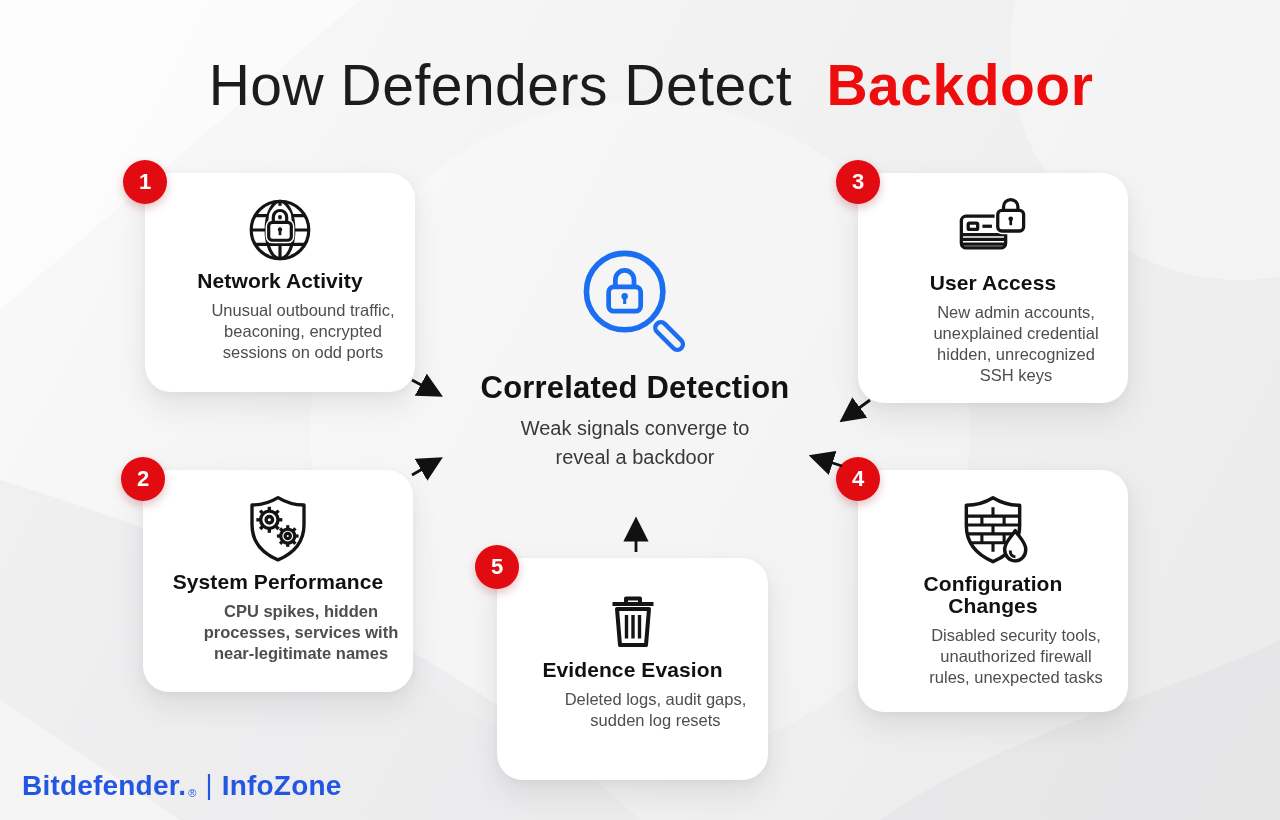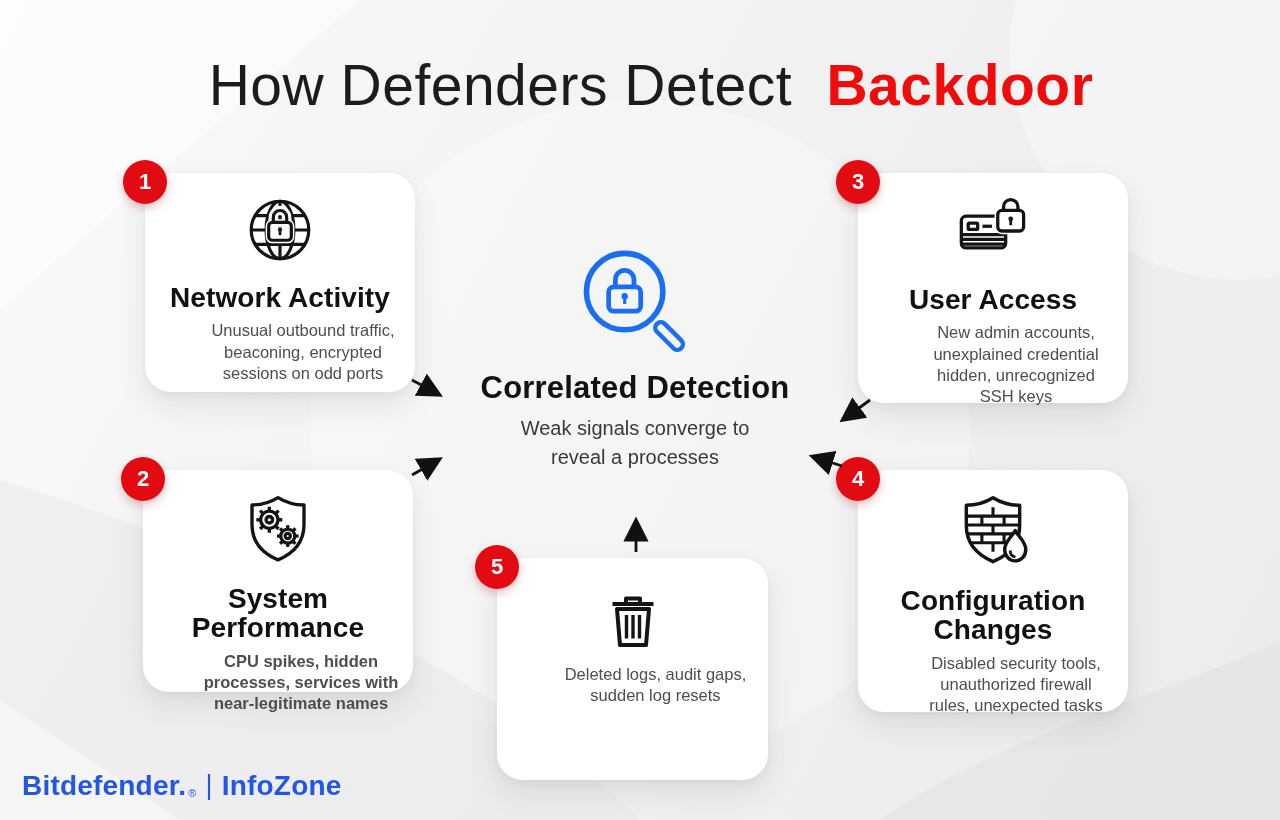--- a/index.html
+++ b/index.html
@@ -38,22 +38,22 @@
   .badge {
     position: absolute; left: -22px; top: -13px;
     width: 44px; height: 44px; border-radius: 50%;
     background: #e30b12; color: #ffffff;
     font-size: 22px; font-weight: 700;
     display: flex; align-items: center; justify-content: center;
     box-shadow: 0 4px 10px rgba(160,10,15,0.25);
   }
   .card-icon { flex: 0 0 auto; }
   .card-title {
-    margin-top: 16px;
-    font-size: 28px; font-weight: 700; color: #111113;
+    margin-top: 3px;
+    font-size: 21px; font-weight: 700; color: #111113;
     text-align: center; line-height: 1.05; letter-spacing: 0.1px;
   }
   .card-desc {
     margin-top: 8px;
     font-size: 16.5px; color: #4e4e52; line-height: 1.28;
     text-align: center;
     margin-left: 46px;
   }
   #card-1 .card-desc { max-width: 222px; }
   #card-2 .card-desc { max-width: 232px; font-weight: bold; }
@@ -220,35 +220,36 @@
         <path d="M29,19.5 V14.5 H43 V19.5"></path>
         <line x1="15.5" y1="20" x2="56.5" y2="20"></line>
         <path d="M20,25 L23,61 H49 L52,25 Z"></path>
       </g>
       <g stroke="#141414" stroke-width="3.4">
         <line x1="29.5" y1="31" x2="29.5" y2="54.5"></line>
         <line x1="36" y1="31" x2="36" y2="54.5"></line>
         <line x1="42.5" y1="31" x2="42.5" y2="54.5"></line>
       </g>
     </svg>
+    <h3 class="card-title">Evidence Evasion</h3>
     <p class="card-desc">Deleted logs, audit gaps, sudden log resets</p>
   </div>
 
   <div class="center-hub">
     <svg width="124" height="116" viewBox="0 0 120 112" fill="none">
       <circle cx="50" cy="44" r="37" stroke="#1a6ef2" stroke-width="5.4"></circle>
       <path d="M41,40 v-7.5 a9,9 0 0 1 18,0 V40" fill="none" stroke="#1a6ef2" stroke-width="4.6"></path>
       <rect x="34.5" y="39.5" width="31" height="23.5" rx="5" fill="none" stroke="#1a6ef2" stroke-width="4.6"></rect>
       <circle cx="50" cy="48.5" r="3.1" fill="#1a6ef2"></circle>
       <line x1="50" y1="50" x2="50" y2="56" stroke="#1a6ef2" stroke-width="3"></line>
       <line x1="85" y1="79" x2="101" y2="95" stroke="#1a6ef2" stroke-width="15" stroke-linecap="round"></line>
       <line x1="85" y1="79" x2="101" y2="95" stroke="#f3f3f4" stroke-width="6.5" stroke-linecap="round"></line>
     </svg>
     <h2 class="center-title">Correlated Detection</h2>
-    <p class="center-subtitle">Weak signals converge to reveal a processes</p>
+    <p class="center-subtitle">Weak signals converge to reveal a backdoor</p>
   </div>
 
   <svg class="arrow" style="left:408px; top:374px;" width="44" height="32" viewBox="0 0 44 32">
     <defs>
         <marker id="ah1" markerWidth="9" markerHeight="9" refX="7" refY="4.5" orient="auto">
           <path d="M0,0 L9,4.5 L0,9 Z" fill="#111"></path>
         </marker>
       </defs>
     <line x1="4" y1="6" x2="30" y2="20" stroke="#111" stroke-width="2.8" marker-end="url(#ah1)"></line>
   </svg>

